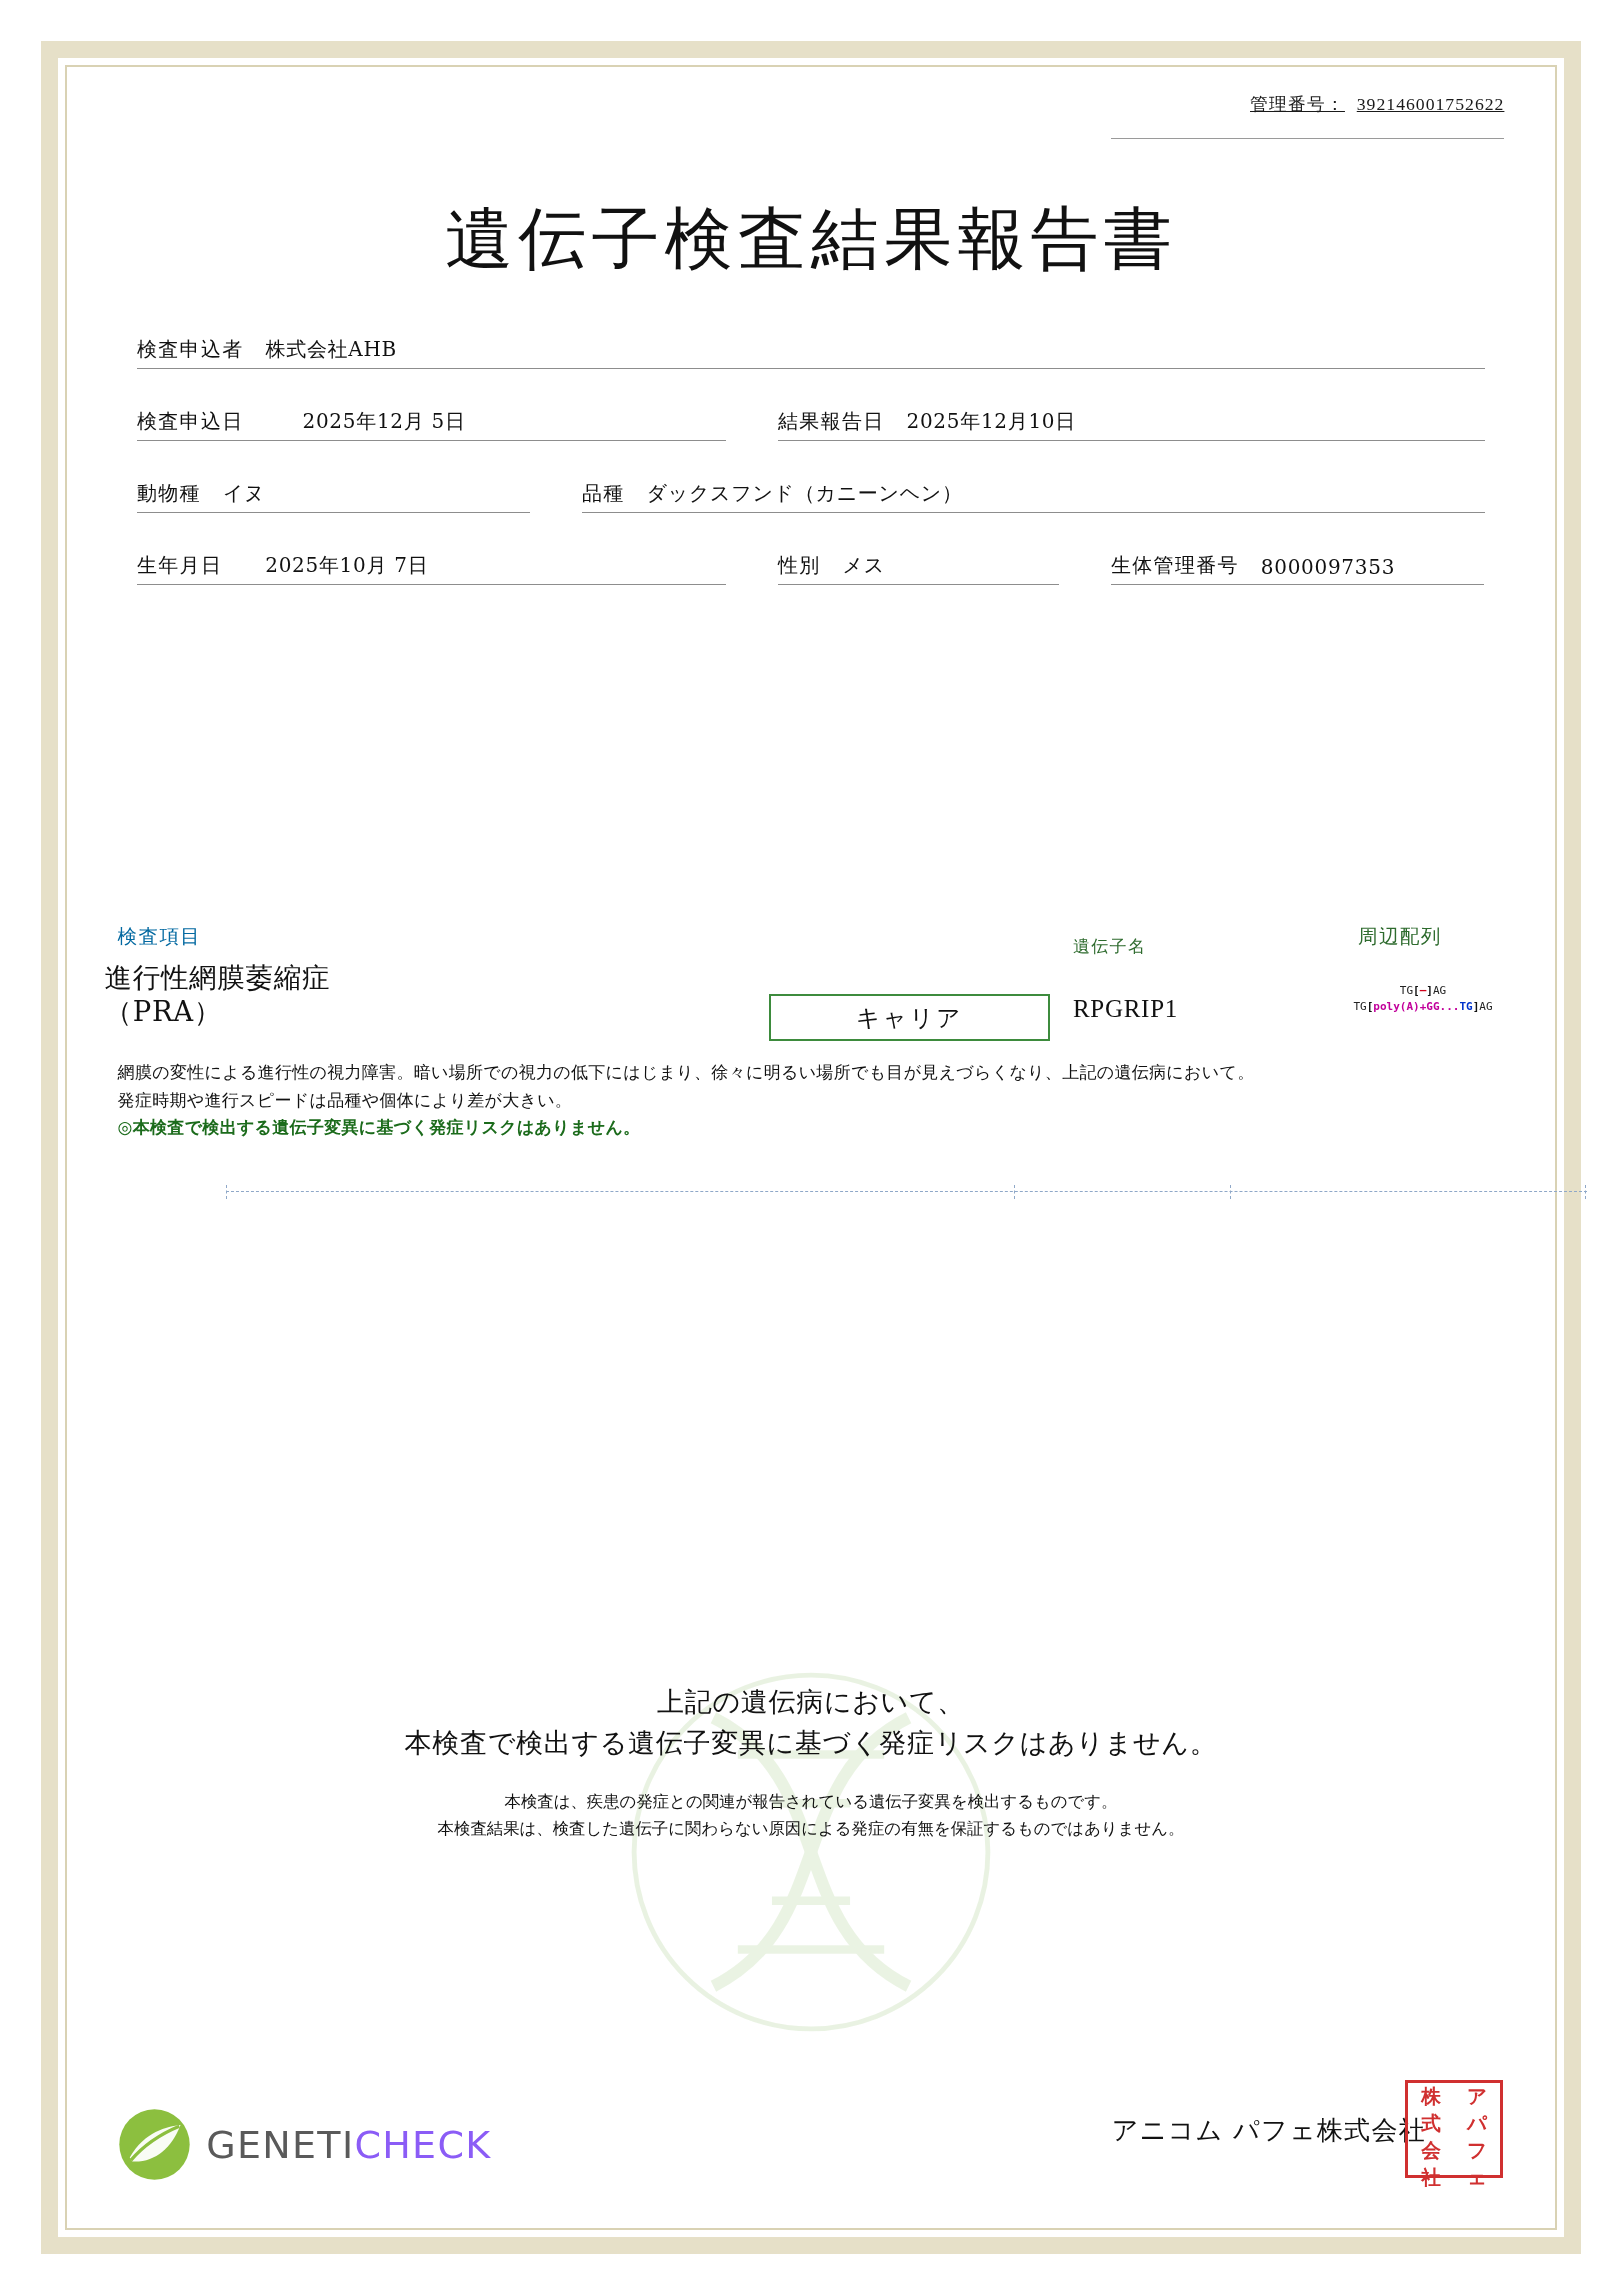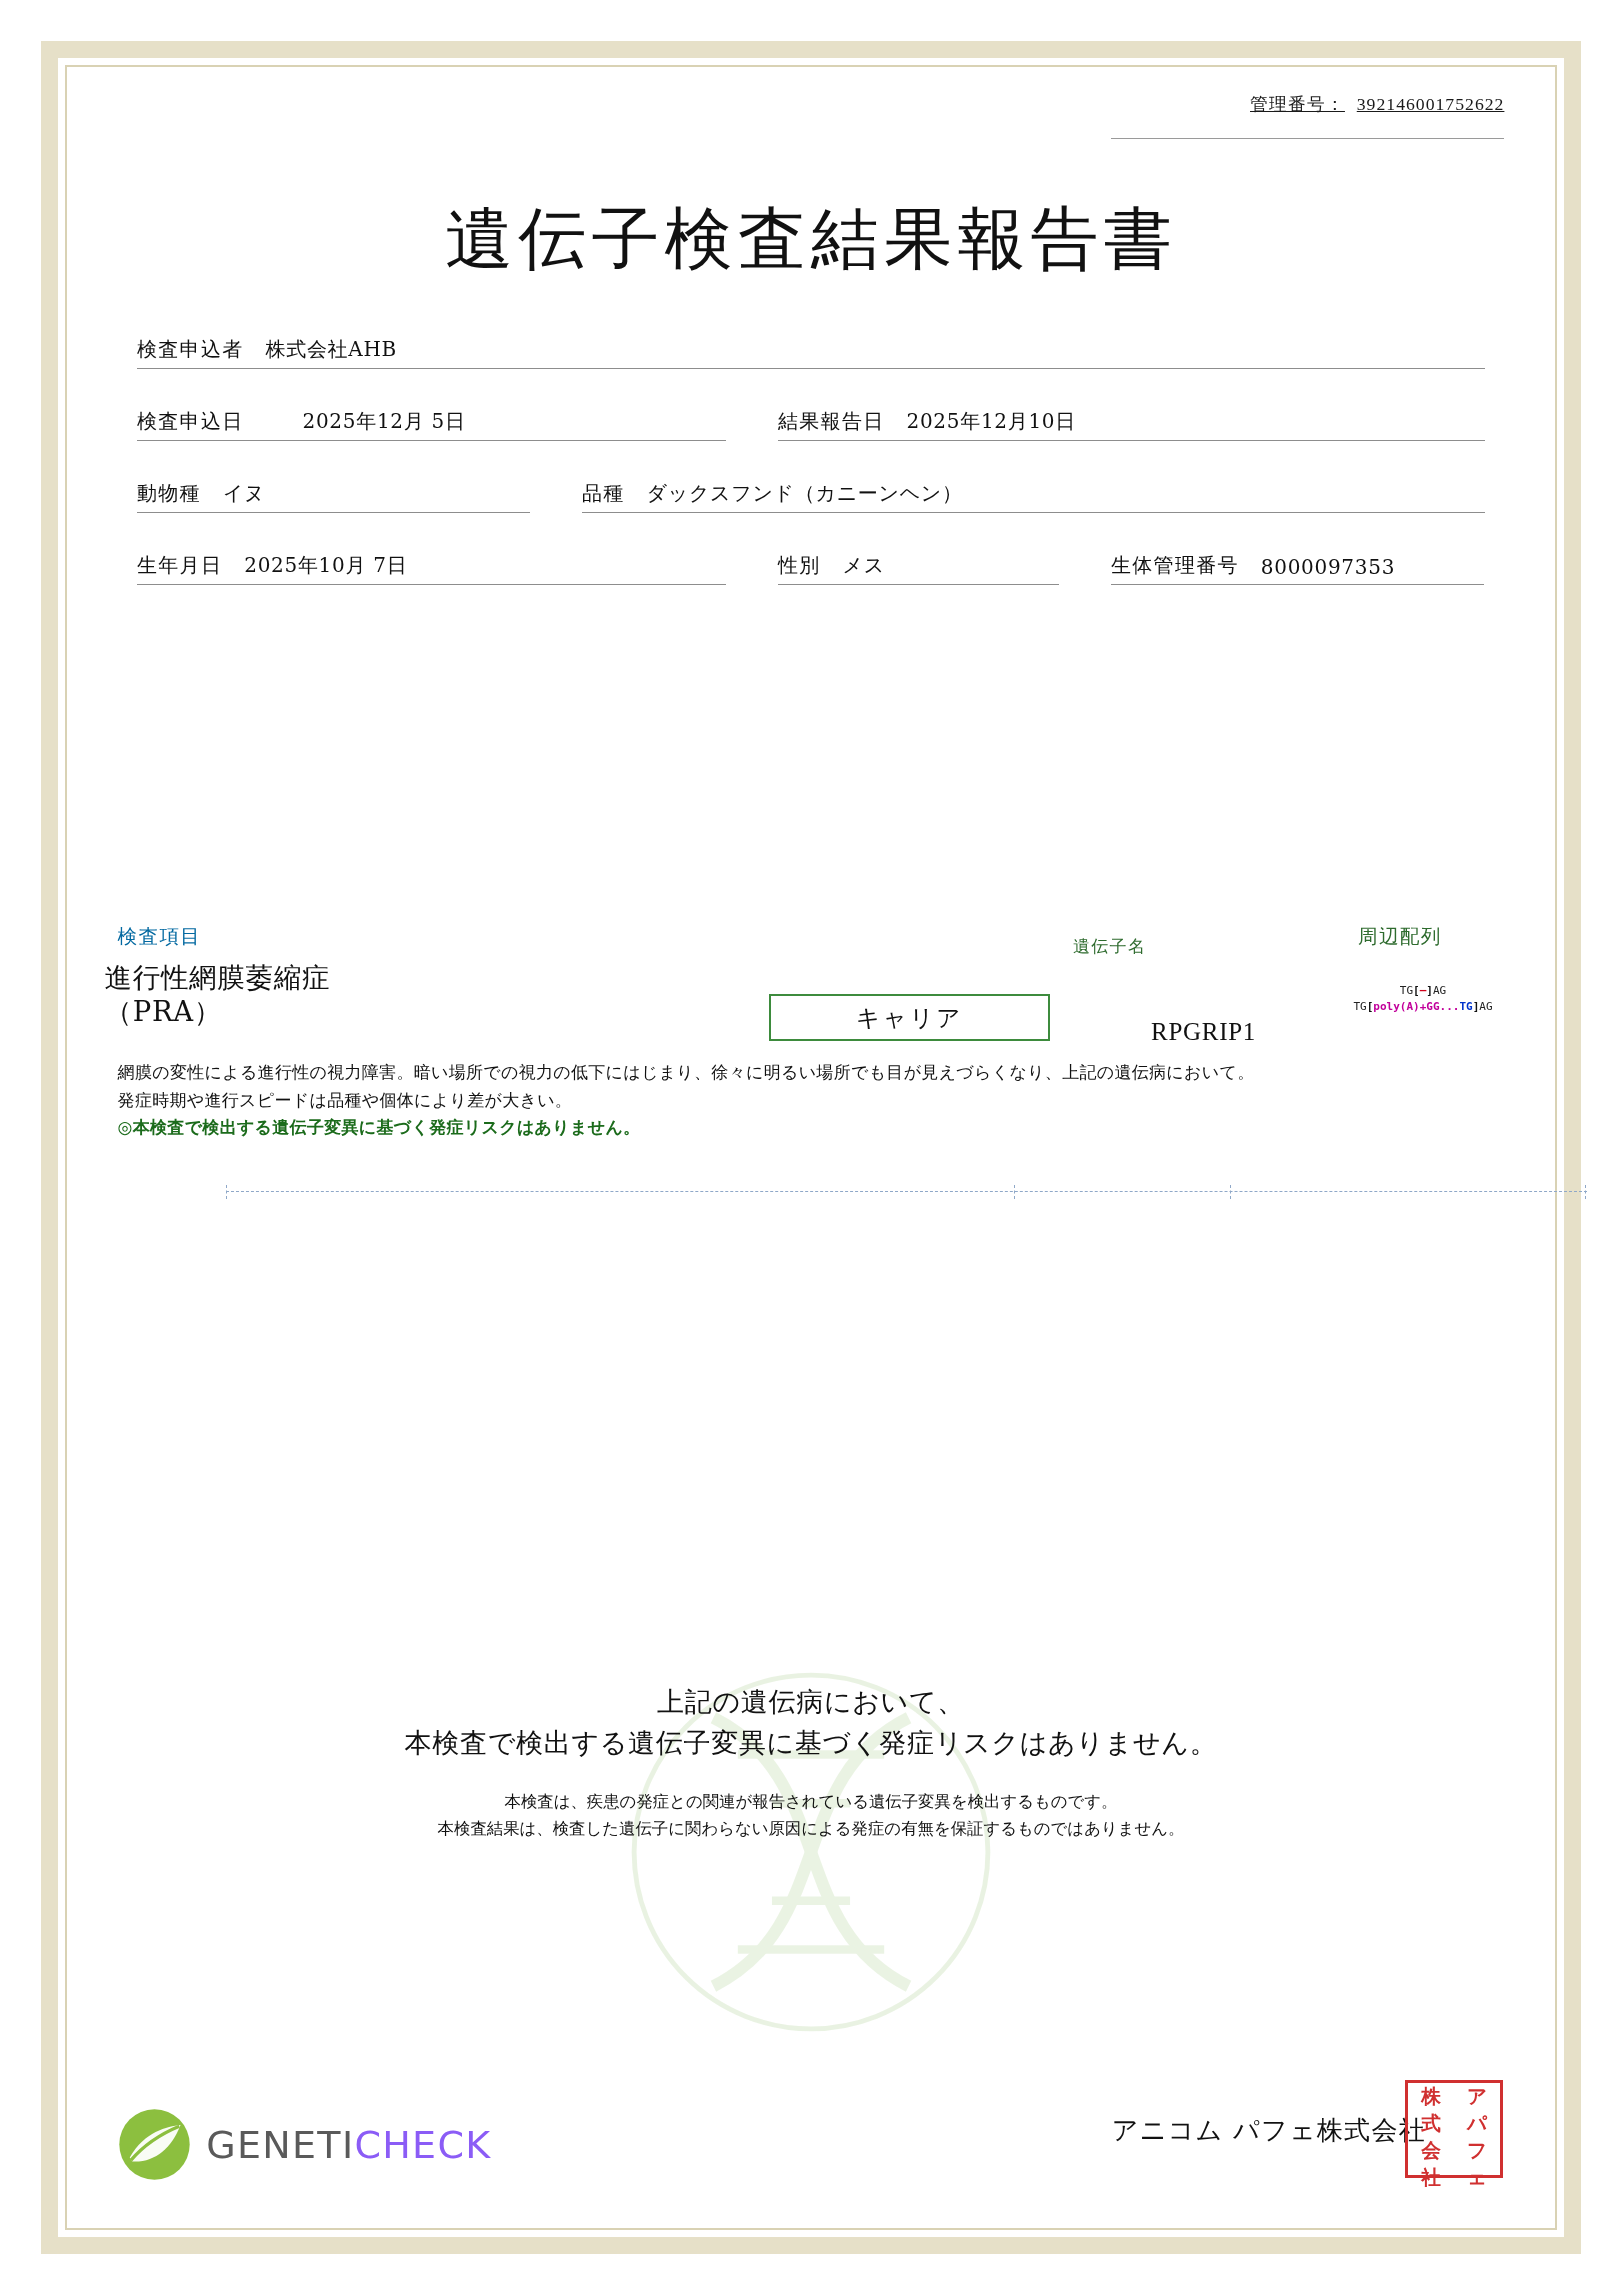--- a/index.html
+++ b/index.html
@@ -116,21 +116,21 @@
     padding-bottom: 5.2px;
     padding-left: 22px;
     font-family: "DejaVu Serif", "Liberation Serif", serif;
   }
 
   .w-applicant { width: 1348px; }
   .w-date1 { width: 589px; gap: 37px; }
   .w-date2 { width: 707px; margin-left: 52px; }
   .w-species { width: 393px; }
   .w-breed { width: 903px; margin-left: 52px; }
-  .w-birth { width: 589px; }
+  .w-birth { width: 589px; gap: 21px; }
   .w-sex { width: 281px; margin-left: 52px; }
   .w-id { width: 373px; margin-left: 52px; }
 
   
   .test-head {
     position: absolute;
     top: 844px;
     left: 0;
     width: 1426px;
   }
@@ -185,25 +185,24 @@
     color: #111;
     letter-spacing: 2.6px;
     box-sizing: border-box;
   }
 
   .gene-name {
     position: absolute;
     left: 975px;
     top: 916px;
     width: 183px;
-    text-align: right;
+    text-align: left;
     font-size: 25px;
     color: #111;
     letter-spacing: 0.7px;
-    margin-top: 23px;
   }
 
   .seq-block {
     position: absolute;
     left: 1217px;
     top: 904px;
     width: 216px;
     text-align: center;
     font-family: "DejaVu Sans Mono", "Liberation Mono", monospace;
     line-height: 1.45;

